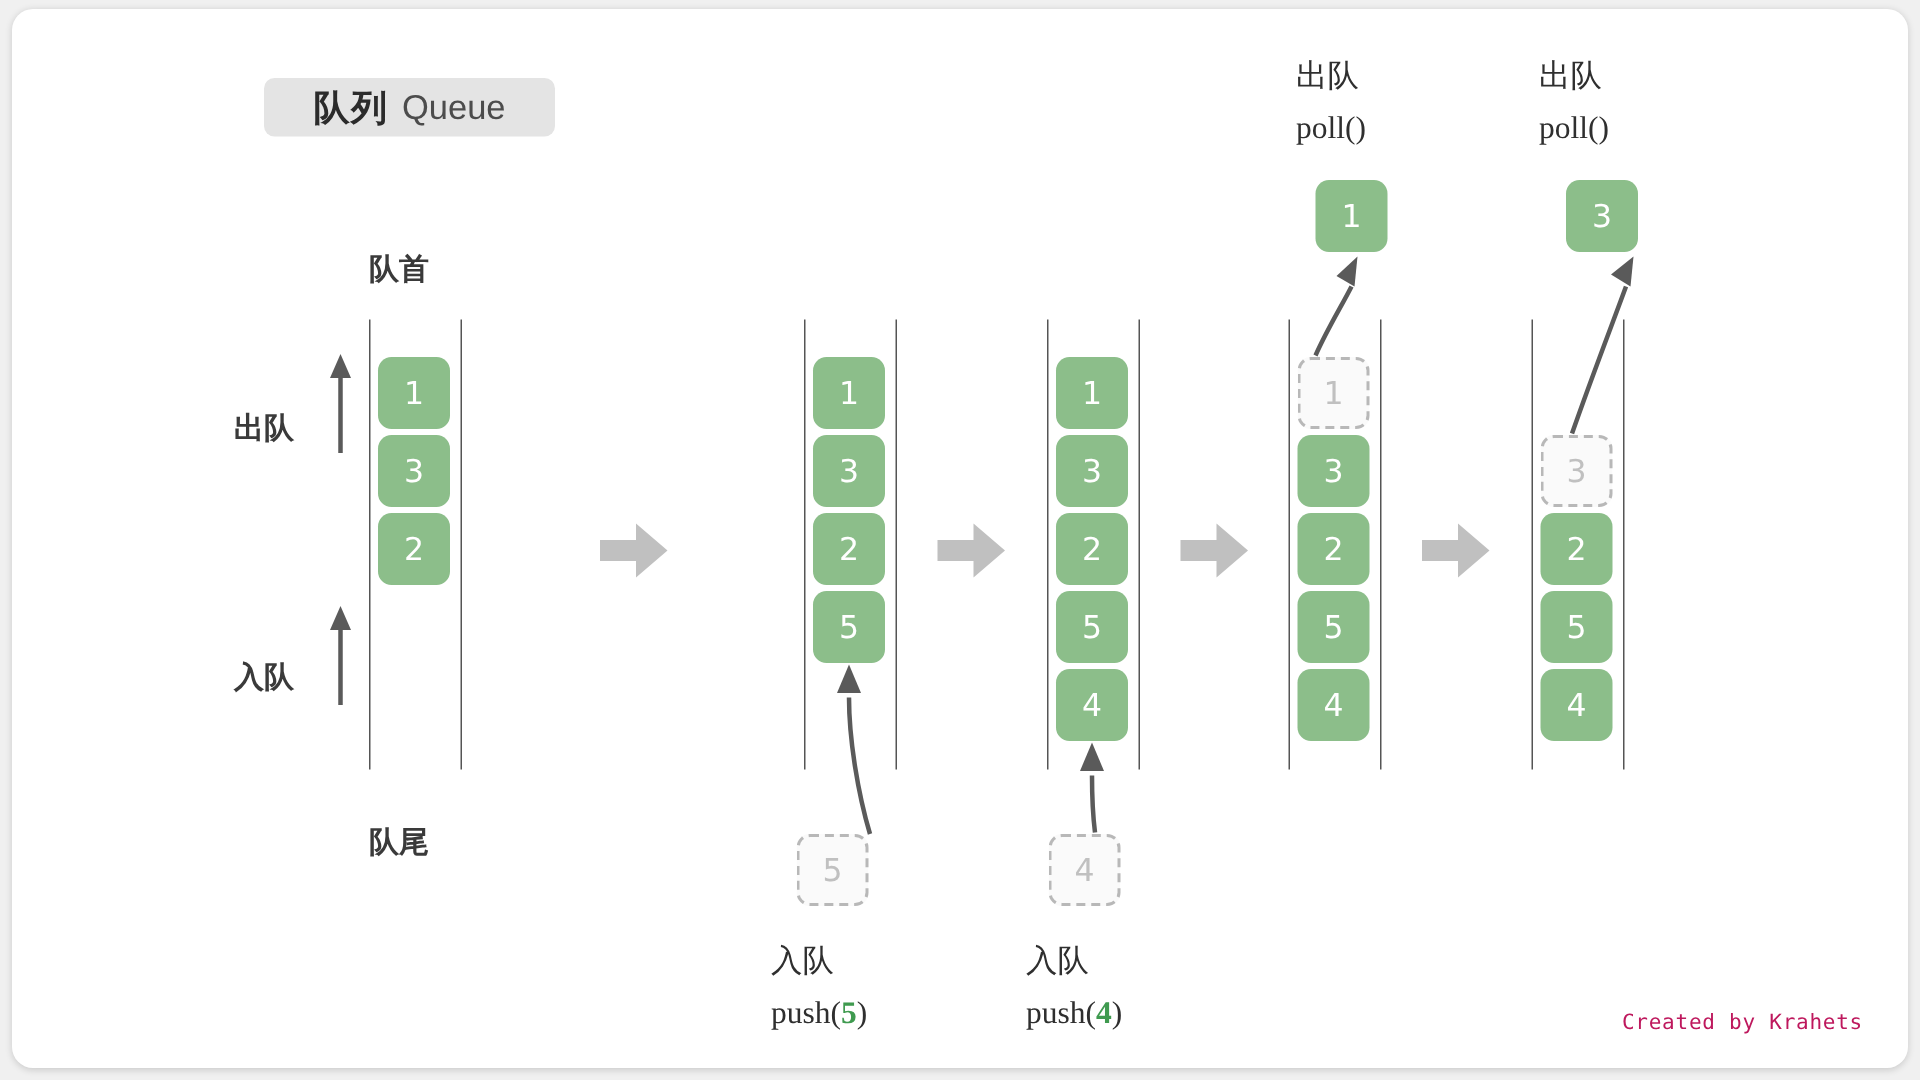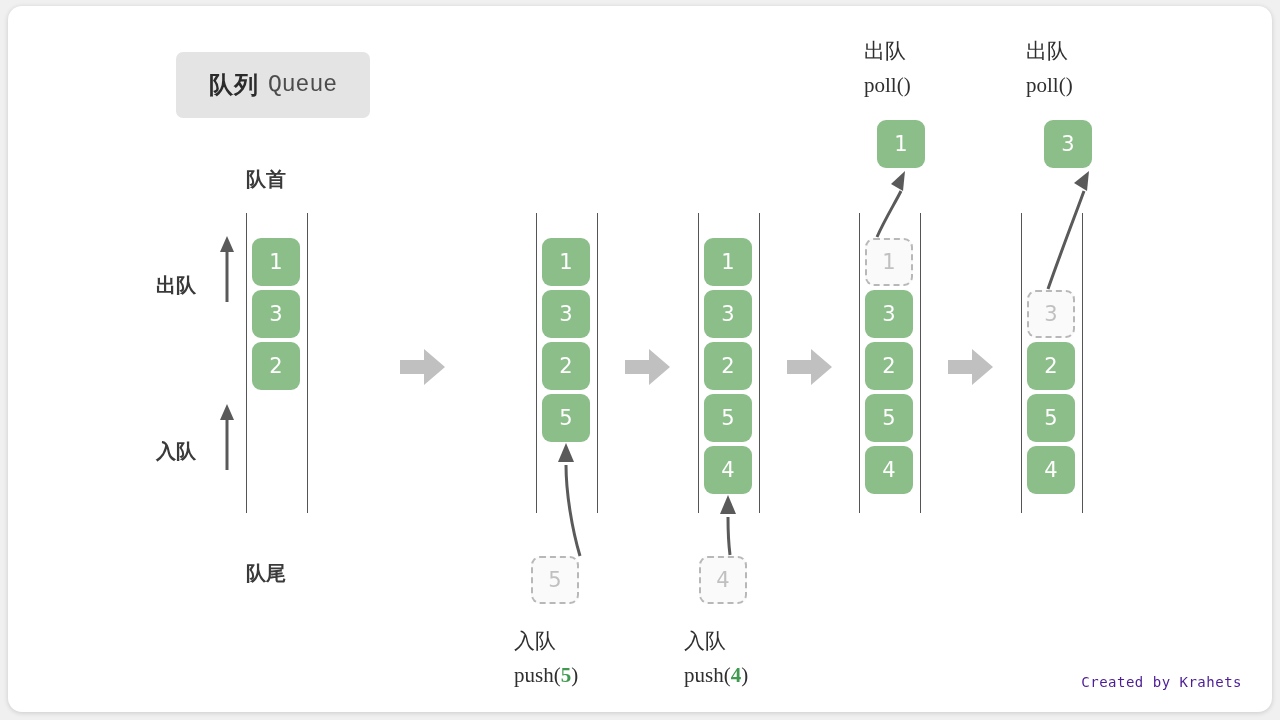--- a/index.html
+++ b/index.html
@@ -22,37 +22,37 @@
     background: #ffffff;
     border-radius: 14px;
     box-shadow: 0 1px 5px rgba(0,0,0,0.16);
     overflow: hidden;
   }
   .abs { position: absolute; }
 
   
   #title-badge {
     left: 168px; top: 46px;
-    width: 194px; height: 66px;
+    width: 194px; height: 39px;
     background: #e4e4e4;
     border-radius: 7px;
     display: flex;
     align-items: center;
     justify-content: center;
   }
   #title-badge .cn {
     font-size: 24px;
     font-weight: bold;
     color: #2b2b2b;
     letter-spacing: 1px;
   }
   #title-badge .en {
     font-size: 23px;
     color: #4c4c4c;
-    font-family: Liberation Mono, monospace;
+    font-family: Liberation Sans, sans-serif;
     margin-left: 9px;
     text-align: right;
   }
 
   
   .rail {
     top: 207px;
     width: 1px;
     height: 300px;
     background: #555;
@@ -94,37 +94,37 @@
     text-align: left;
   }
   .op-label .cn { font-family: "Liberation Sans", sans-serif; }
   .op-label .mono { font-family: Liberation Serif, serif; }
   .op-label .arg { color: #3f9a4f; font-weight: bold; }
 
   #watermark {
     right: 30px; bottom: 22px;
     font-family: "DejaVu Sans Mono", monospace;
     font-size: 14px;
-    color: #4c1d95;
+    color: #be185d;
     letter-spacing: 0.5px;
   }
   svg { overflow: visible; }
 </style>
 </head>
 <body>
 
 <div id="card">
 
   <div class="abs" id="title-badge">
     <span class="cn">队列</span>
     <span class="en">Queue</span>
   </div>
 
   <div class="abs label-cn-bold" style="left:238px; top:160px;">队首</div>
-  <div class="abs label-cn-bold" style="left:238px; top:542px;margin-top:12px;">队尾</div>
+  <div class="abs label-cn-bold" style="left:238px; top:542px;">队尾</div>
 
   <div class="abs label-cn-bold" style="left:148px; top:266px;">出队</div>
   <svg class="abs" style="left:206px; top:230px;" width="26" height="66">
     <line x1="13" y1="66" x2="13" y2="12" stroke="#5a5a5a" stroke-width="3"></line>
     <polygon points="13,0 6,16 20,16" fill="#5a5a5a"></polygon>
   </svg>
 
   <div class="abs label-cn-bold" style="left:148px; top:432px;">入队</div>
   <svg class="abs" style="left:206px; top:398px;" width="26" height="66">
     <line x1="13" y1="66" x2="13" y2="12" stroke="#5a5a5a" stroke-width="3"></line>

